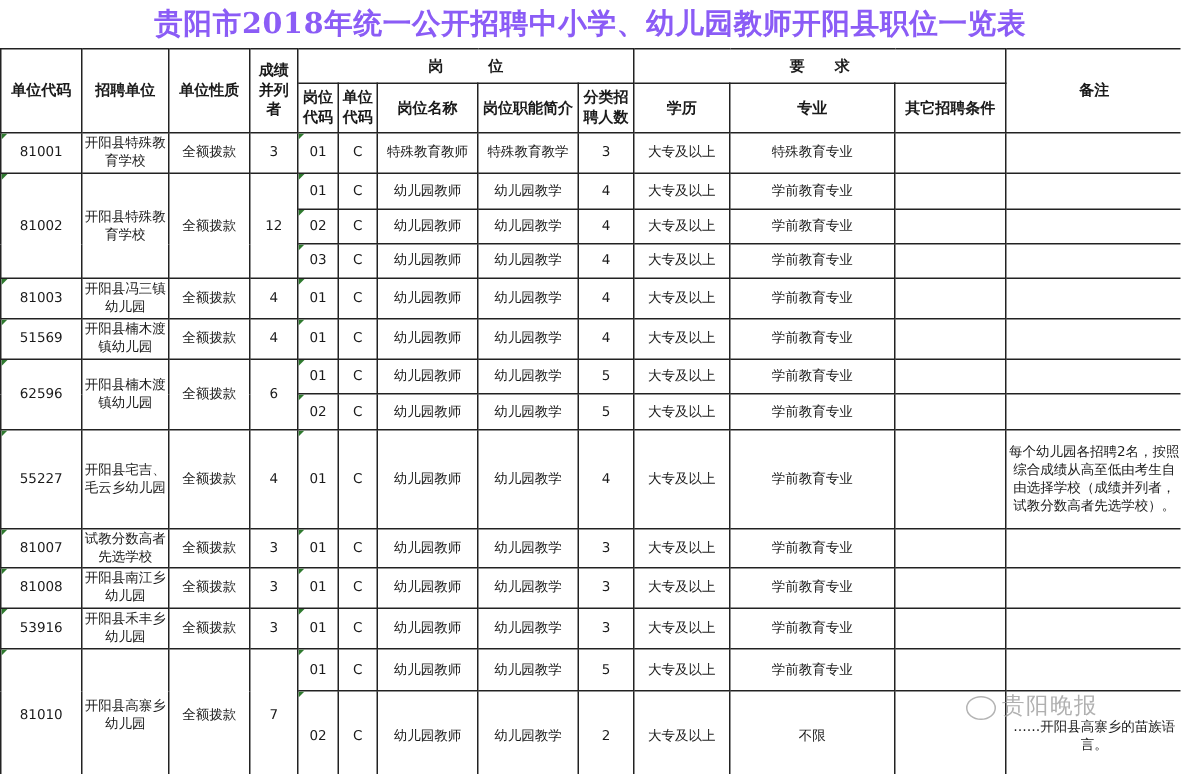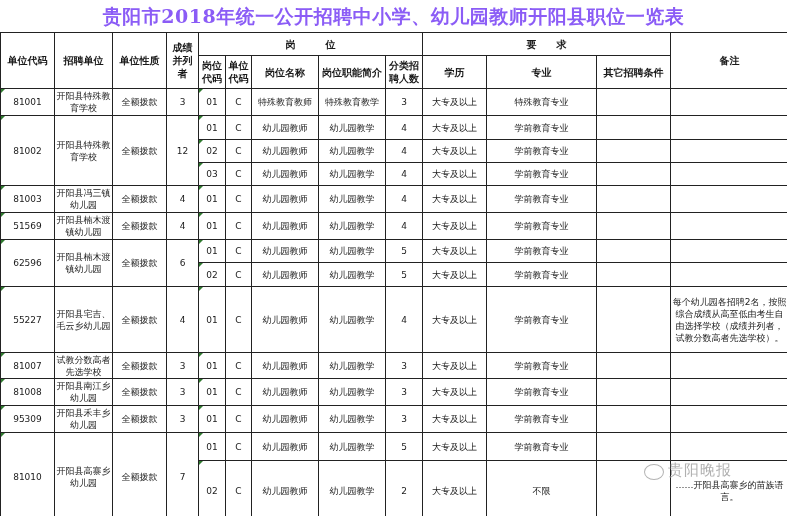--- a/index.html
+++ b/index.html
@@ -213,21 +213,21 @@
       <td>幼儿园教师</td>
       <td>幼儿园教学</td>
       <td>3</td>
       <td>大专及以上</td>
       <td>学前教育专业</td>
       <td></td>
       <td></td>
     </tr>
 
     <tr style="height:27px">
-      <td class="tri">95309</td>
+      <td class="tri">53916</td>
       <td class="wrap">开阳县禾丰乡幼儿园</td>
       <td>全额拨款</td>
       <td>3</td>
       <td class="tri">01</td>
       <td>C</td>
       <td>幼儿园教师</td>
       <td>幼儿园教学</td>
       <td>3</td>
       <td>大专及以上</td>
       <td>学前教育专业</td>

